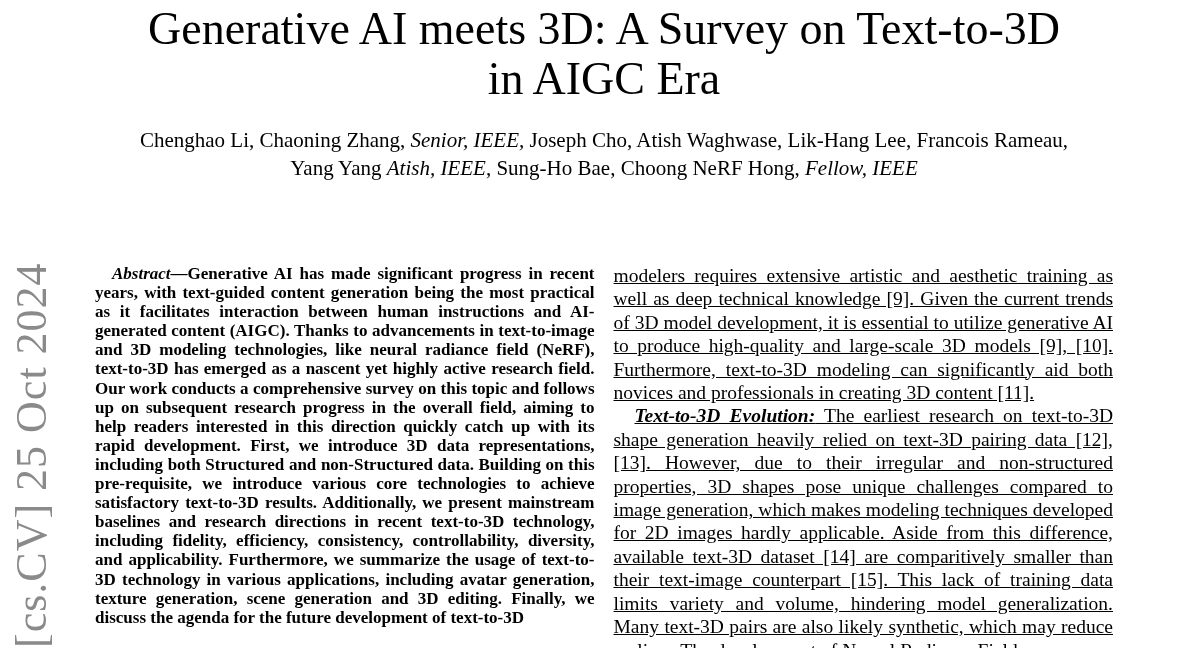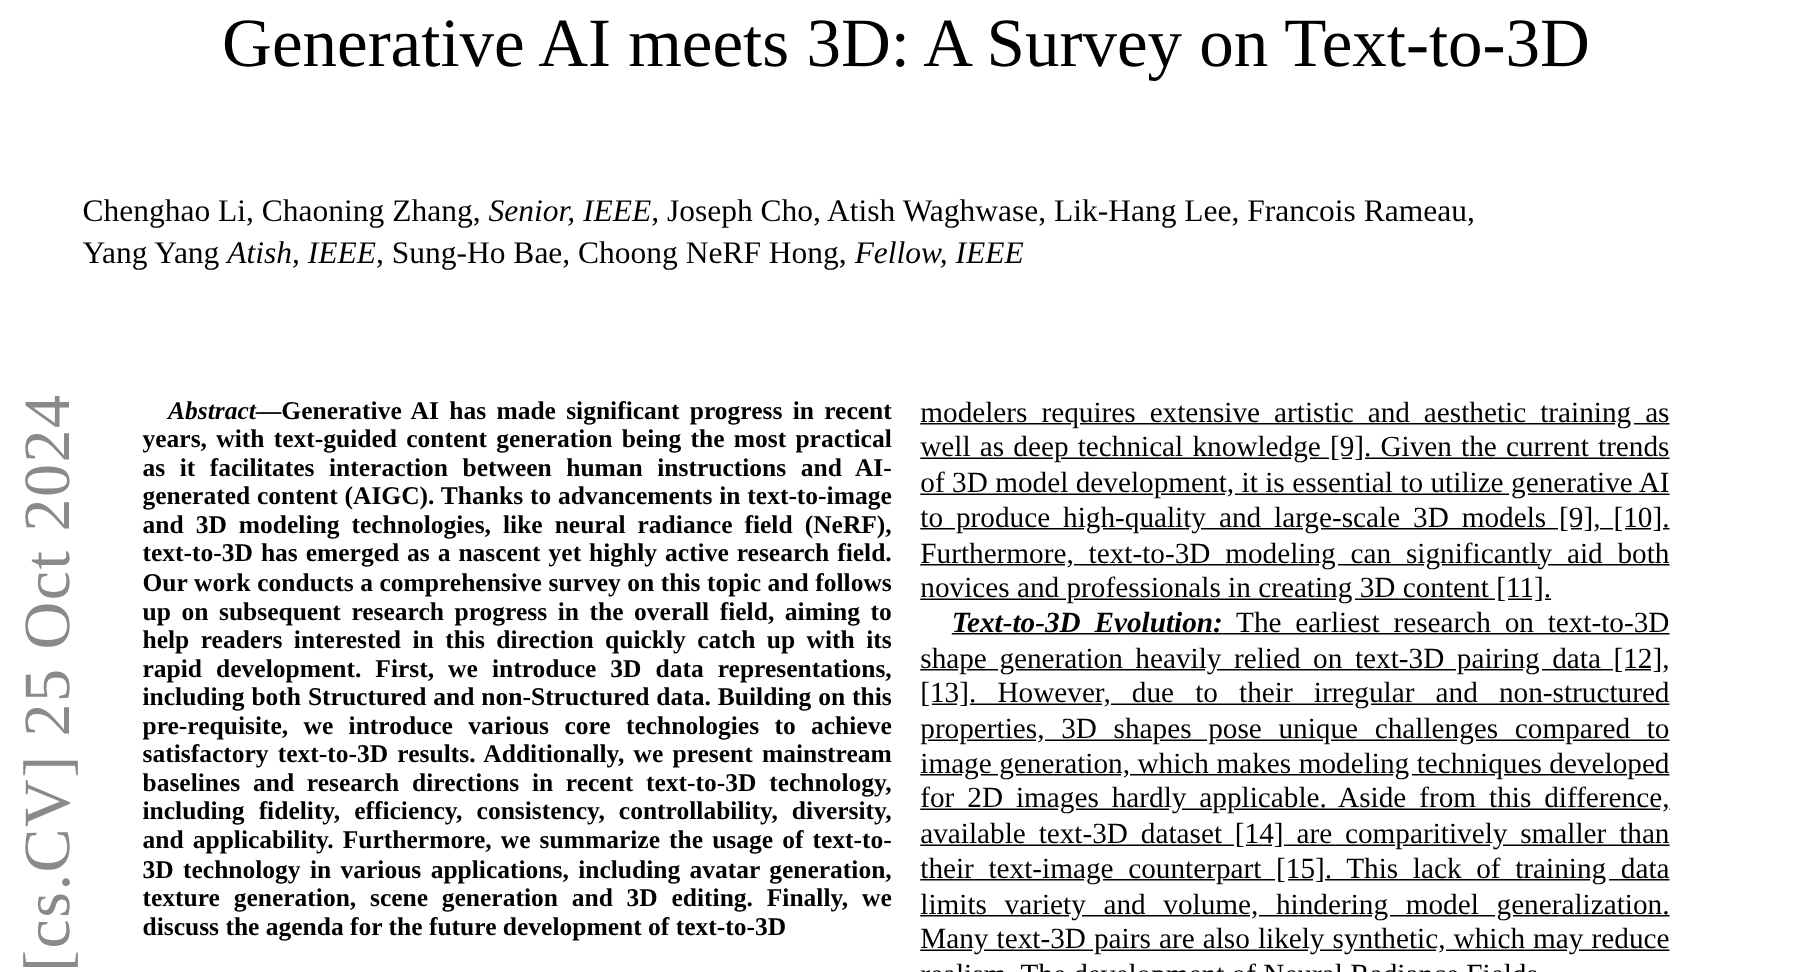--- a/index.html
+++ b/index.html
@@ -39,20 +39,21 @@
     font-size: 46px;
     line-height: 50px;
     font-weight: 400;
   }
 
   .authors {
     position: absolute;
     top: 126px;
     left: 55px;
     width: 1098px;
+    text-align: center;
     font-size: 21px;
     line-height: 28px;
   }
 
   .it { font-style: italic; }
 
   .columns {
     position: absolute;
     top: 264px;
     left: 95px;
@@ -87,20 +88,21 @@
     font-style: italic;
   }
 </style>
 </head>
 <body>
 
 <div class="watermark" style="color: rgb(138, 138, 138);">[cs.CV] 25 Oct 2024</div>
 
 <h1 class="paper-title">
   <span>Generative AI meets 3D: A Survey on Text-to-3D</span><br>
+  <span>in AIGC Era</span>
 </h1>
 
 <div class="authors">
   <span>Chenghao Li, Chaoning Zhang, </span><span class="it">Senior, IEEE,</span><span> Joseph Cho, Atish Waghwase, Lik-Hang Lee, Francois Rameau,</span><br>
   <span>Yang Yang </span><span class="it">Atish, IEEE</span><span>, Sung-Ho Bae, Choong NeRF Hong, </span><span class="it">Fellow, IEEE</span>
 </div>
 
 <div class="columns">
   <div class="col">
     <p class="abstract">

